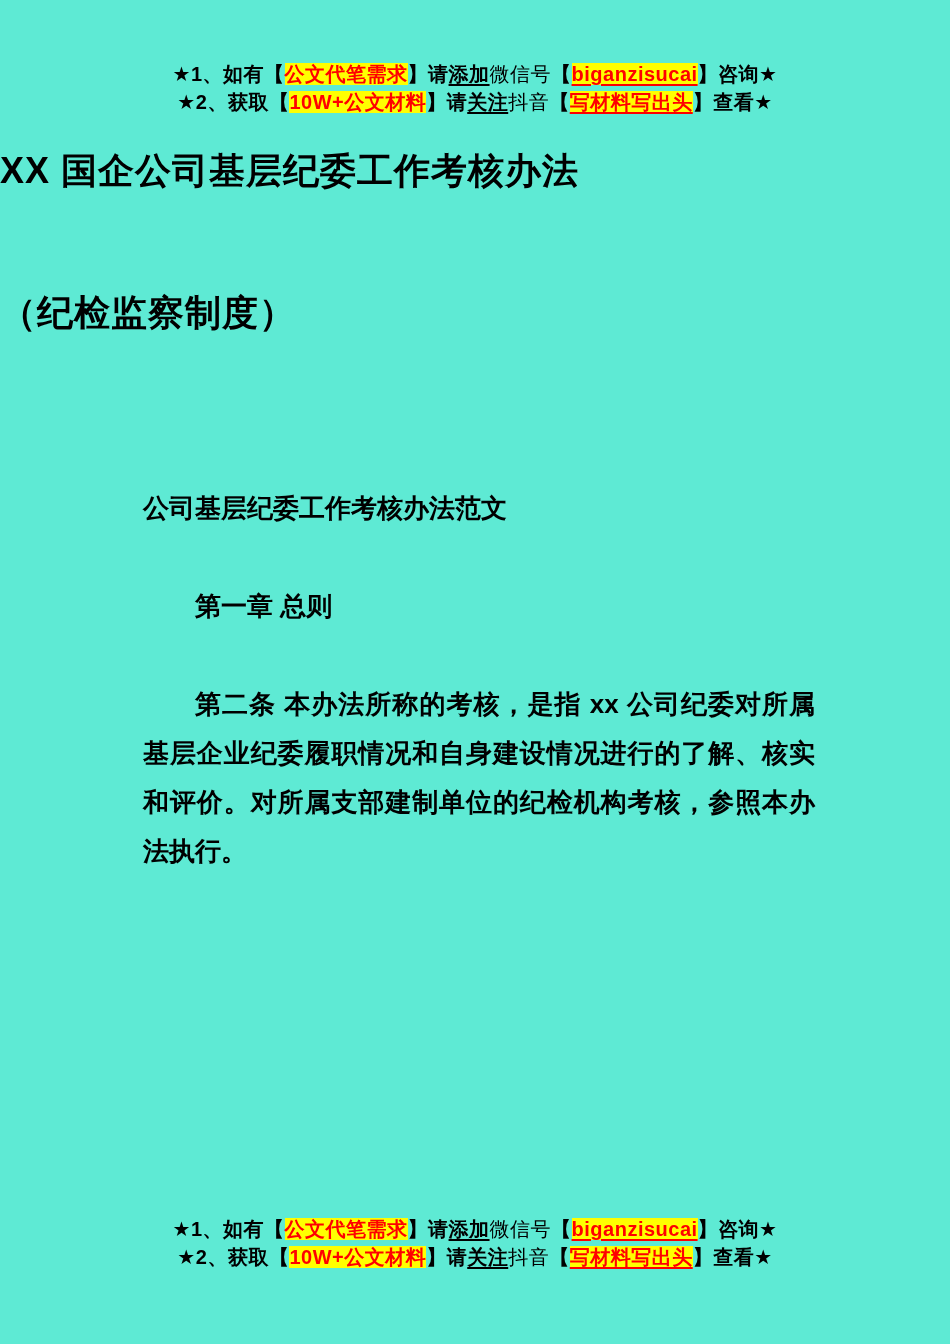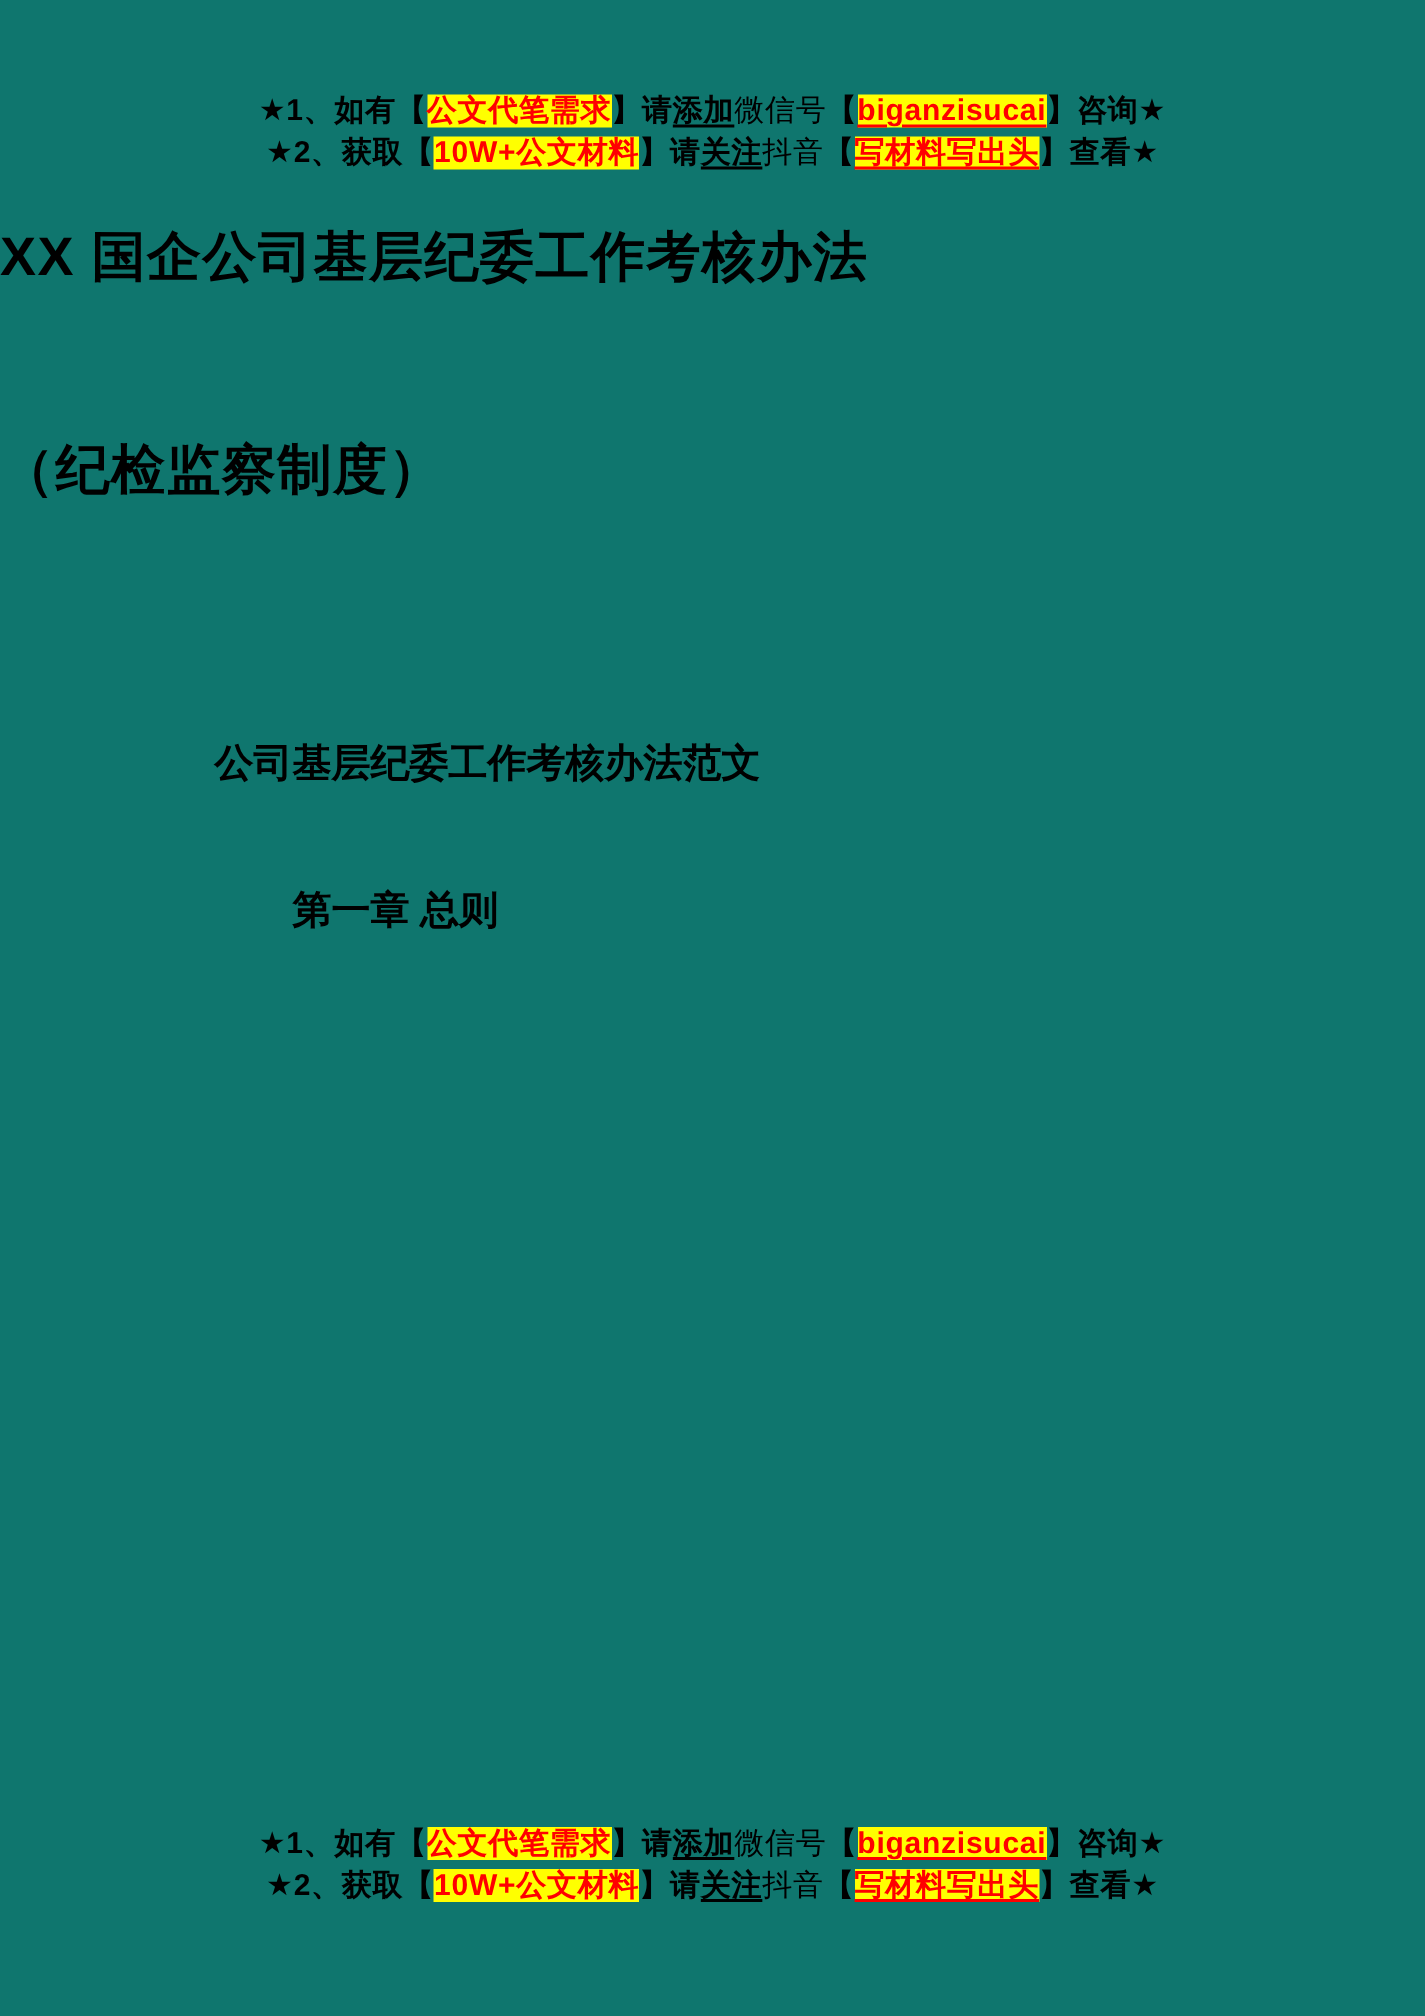--- a/index.html
+++ b/index.html
@@ -5,21 +5,21 @@
   html, body {
     margin: 0;
     padding: 0;
     background: #ffffff;
   }
   .page {
     position: relative;
     width: 950px;
     height: 1344px;
     margin: 0 auto;
-    background: #0f766e;
+    background: #5eead4;
     color: #000000;
     font-family: "Liberation Sans", "DejaVu Sans", sans-serif;
     overflow: hidden;
   }
   
   .promo {
     text-align: center;
     font-size: 20px;
     line-height: 28px;
     font-weight: 700;
@@ -79,20 +79,21 @@
     <div class="promo-line"><span class="seg b">★2、获取【</span><span class="seg b hl">10W+公文材料</span><span class="seg b">】请</span><span class="seg b u">关注</span><span class="seg r">抖音</span><span class="seg b">【</span><span class="seg b hl u">写材料写出头</span><span class="seg b">】查看★</span></div>
   </div>
 
   <h1 class="doc-title">XX 国企公司基层纪委工作考核办法</h1>
 
   <h2 class="doc-subtitle">（纪检监察制度）</h2>
 
   <div class="doc-body">
     <p>公司基层纪委工作考核办法范文</p>
     <p class="indent">第一章 总则</p>
+    <p class="indent">第二条 本办法所称的考核，是指 xx 公司纪委对所属基层企业纪委履职情况和自身建设情况进行的了解、核实和评价。对所属支部建制单位的纪检机构考核，参照本办法执行。</p>
   </div>
 
   <div class="promo promo-bottom">
     <div class="promo-line"><span class="seg b">★1、如有【</span><span class="seg b hl">公文代笔需求</span><span class="seg b">】请</span><span class="seg b u">添加</span><span class="seg r">微信号</span><span class="seg b">【</span><span class="seg b hl u">biganzisucai</span><span class="seg b">】咨询★</span></div>
     <div class="promo-line"><span class="seg b">★2、获取【</span><span class="seg b hl">10W+公文材料</span><span class="seg b">】请</span><span class="seg b u">关注</span><span class="seg r">抖音</span><span class="seg b">【</span><span class="seg b hl u">写材料写出头</span><span class="seg b">】查看★</span></div>
   </div>
 
 </div>
 
 </body></html>

